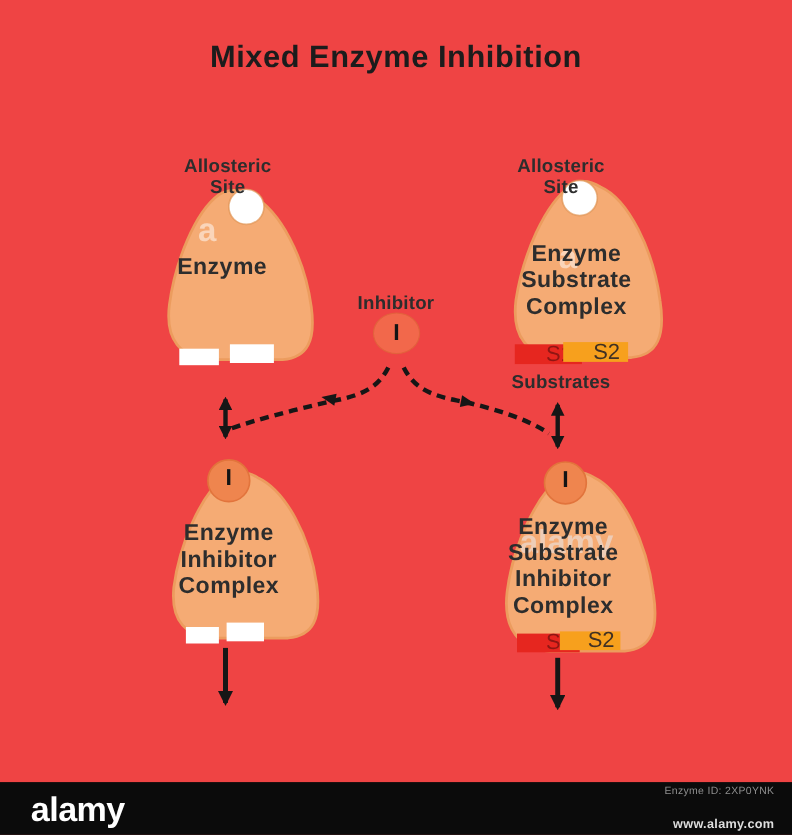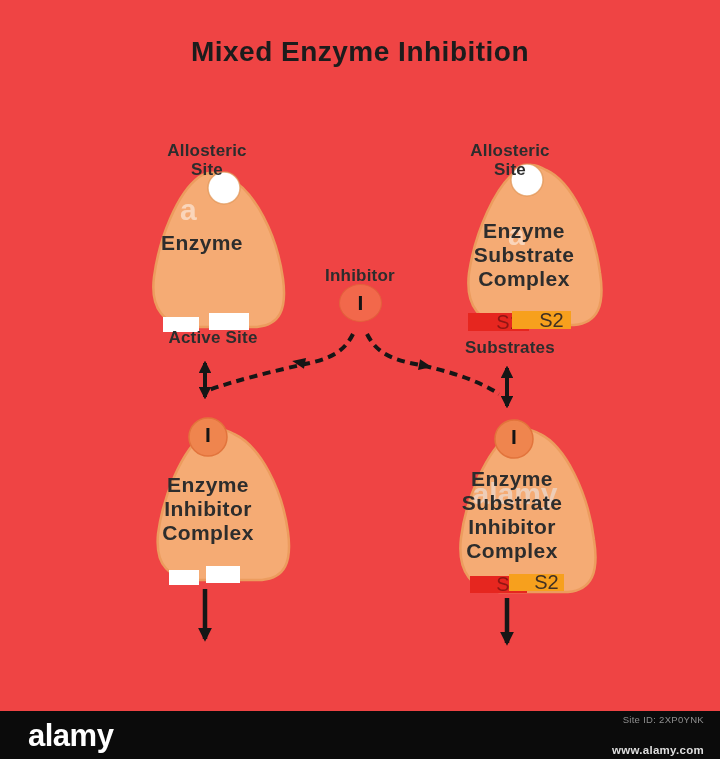--- a/index.html
+++ b/index.html
@@ -55,21 +55,20 @@
     <path d="M 62,8 C 40,24 22,70 17,108 C 13,140 27,156 55,158 L 120,158
              C 143,156 150,140 146,110 C 140,66 118,22 92,9 C 82,3 71,2 62,8 Z" style="fill:var(--enzyme_fill,#F5AB74);stroke:var(--enzyme_border,#EC9C5E);stroke-width:2.5"></path>
     <circle cx="87" cy="19" r="16" style="fill:#ffffff;stroke:rgba(224,148,84,.7);stroke-width:1.5"></circle>
     <rect x="26" y="148" width="36" height="15" fill="#ffffff"></rect>
     <rect x="72" y="144" width="40" height="17" fill="#ffffff"></rect>
   </svg>
   <div class="ghost ghost-a" style="left:180px;top:193px">a</div>
   <div class="lbl fs17" style="left:147px;top:141px;width:120px">Allosteric
 Site</div>
   <div class="lbl fs21" style="left:141px;top:231px;width:122px">Enzyme</div>
-  <div class="lbl fs17" style="left:152px;top:328px;width:122px">Active Site</div>
 
   <svg class="blob" style="left:449px;top:161px" width="163" height="172" viewBox="0 0 163 172">
     <path d="M 70,8 C 46,24 26,72 20,112 C 16,146 31,162 59,164 L 125,164
              C 149,162 156,144 151,112 C 145,66 122,20 97,9 C 87,3 78,2 70,8 Z" style="fill:var(--enzyme_fill,#F5AB74);stroke:var(--enzyme_border,#EC9C5E);stroke-width:2.5"></path>
     <circle cx="78" cy="19" r="16" style="fill:#ffffff;stroke:rgba(224,148,84,.7);stroke-width:1.5"></circle>
   </svg>
   <div class="ghost ghost-a" style="left:508px;top:218px">a</div>
   <div class="lbl fs17" style="left:450px;top:141px;width:120px">Allosteric
 Site</div>
   <div class="lbl fs21" style="left:453px;top:219px;width:142px">Enzyme
@@ -120,18 +119,18 @@
   <div class="lbl fs21" style="left:441px;top:467px;width:142px">Enzyme
 Substrate
 Inhibitor
 Complex</div>
   <div class="chip" style="left:470px;top:576px;width:37px;height:17px;line-height:17px;background:var(--s1_fill,#E6261F);color:var(--s1_text,#8F1613)">S1</div>
   <div class="chip" style="left:509px;top:574px;width:35px;height:17px;line-height:17px;background:var(--s2_fill,#F7A01D);color:var(--s2_text,#403024)">S2</div>
 
   <div class="footer">
     <div class="footer-logo">alamy</div>
     <div class="footer-meta">
-      <div class="footer-id">Site ID: 2XP0YNK</div>
+      <div class="footer-id">Enzyme ID: 2XP0YNK</div>
       <div class="footer-site">www.alamy.com</div>
     </div>
   </div>
 
 </div>
 
 </body></html>

